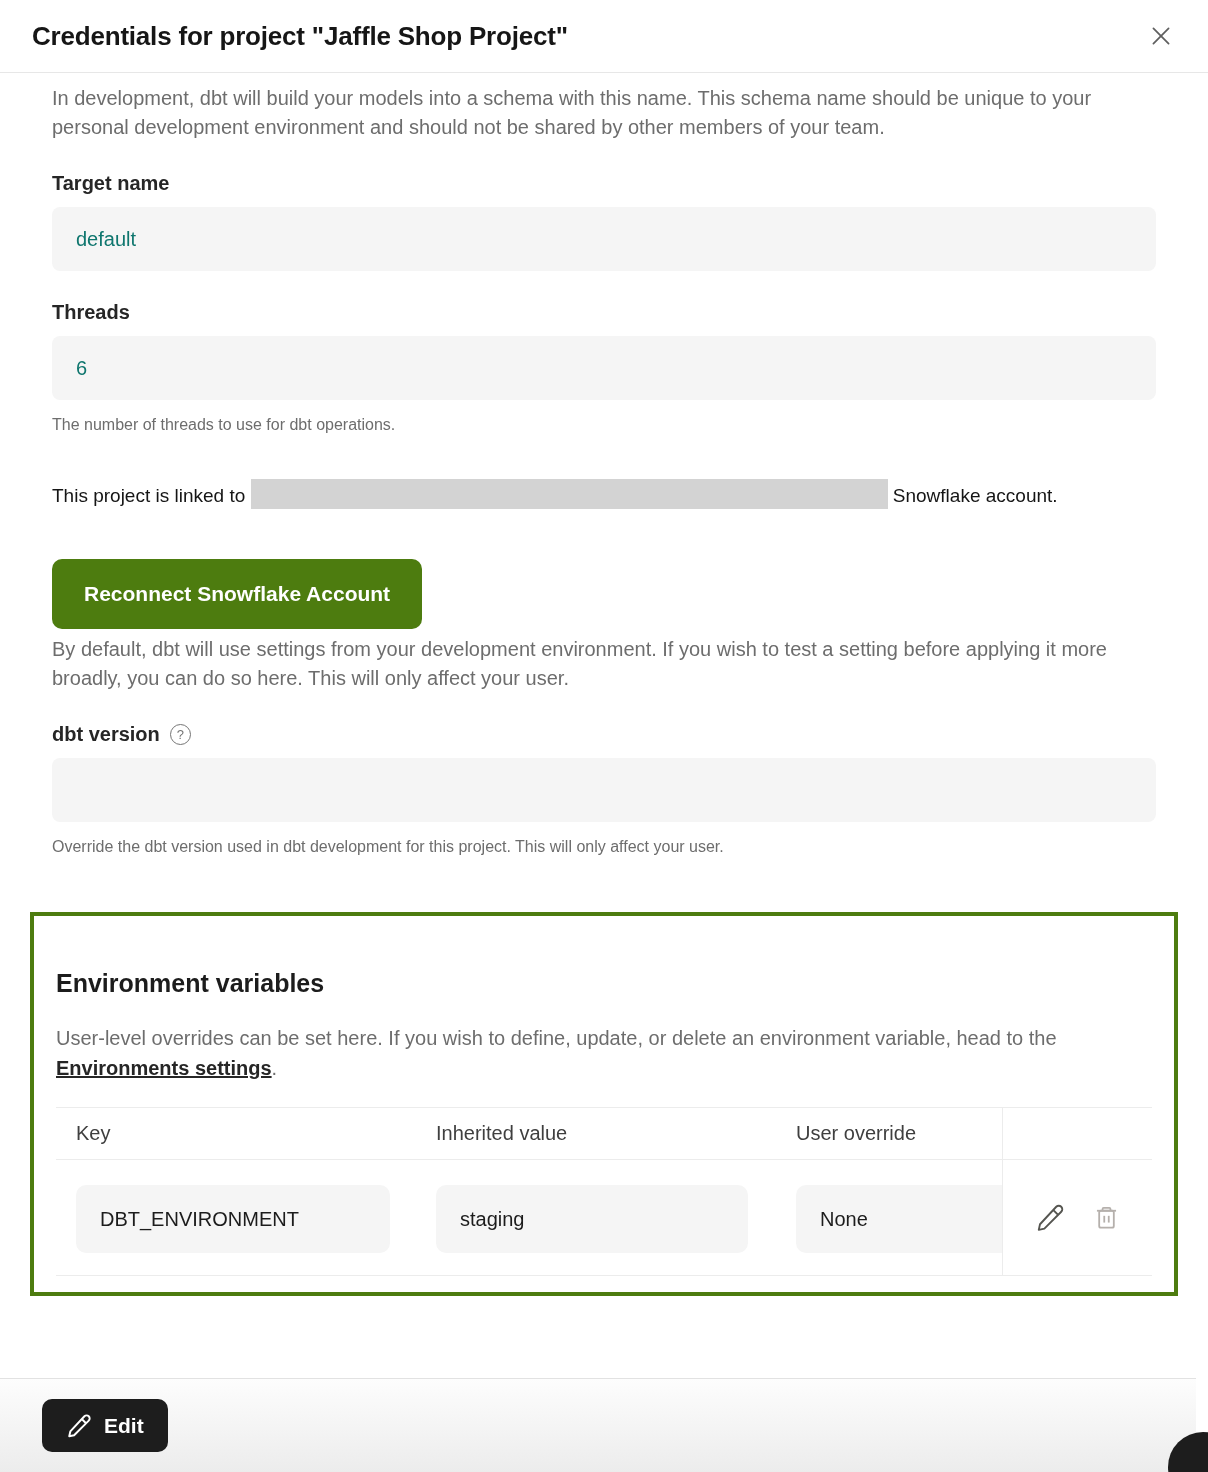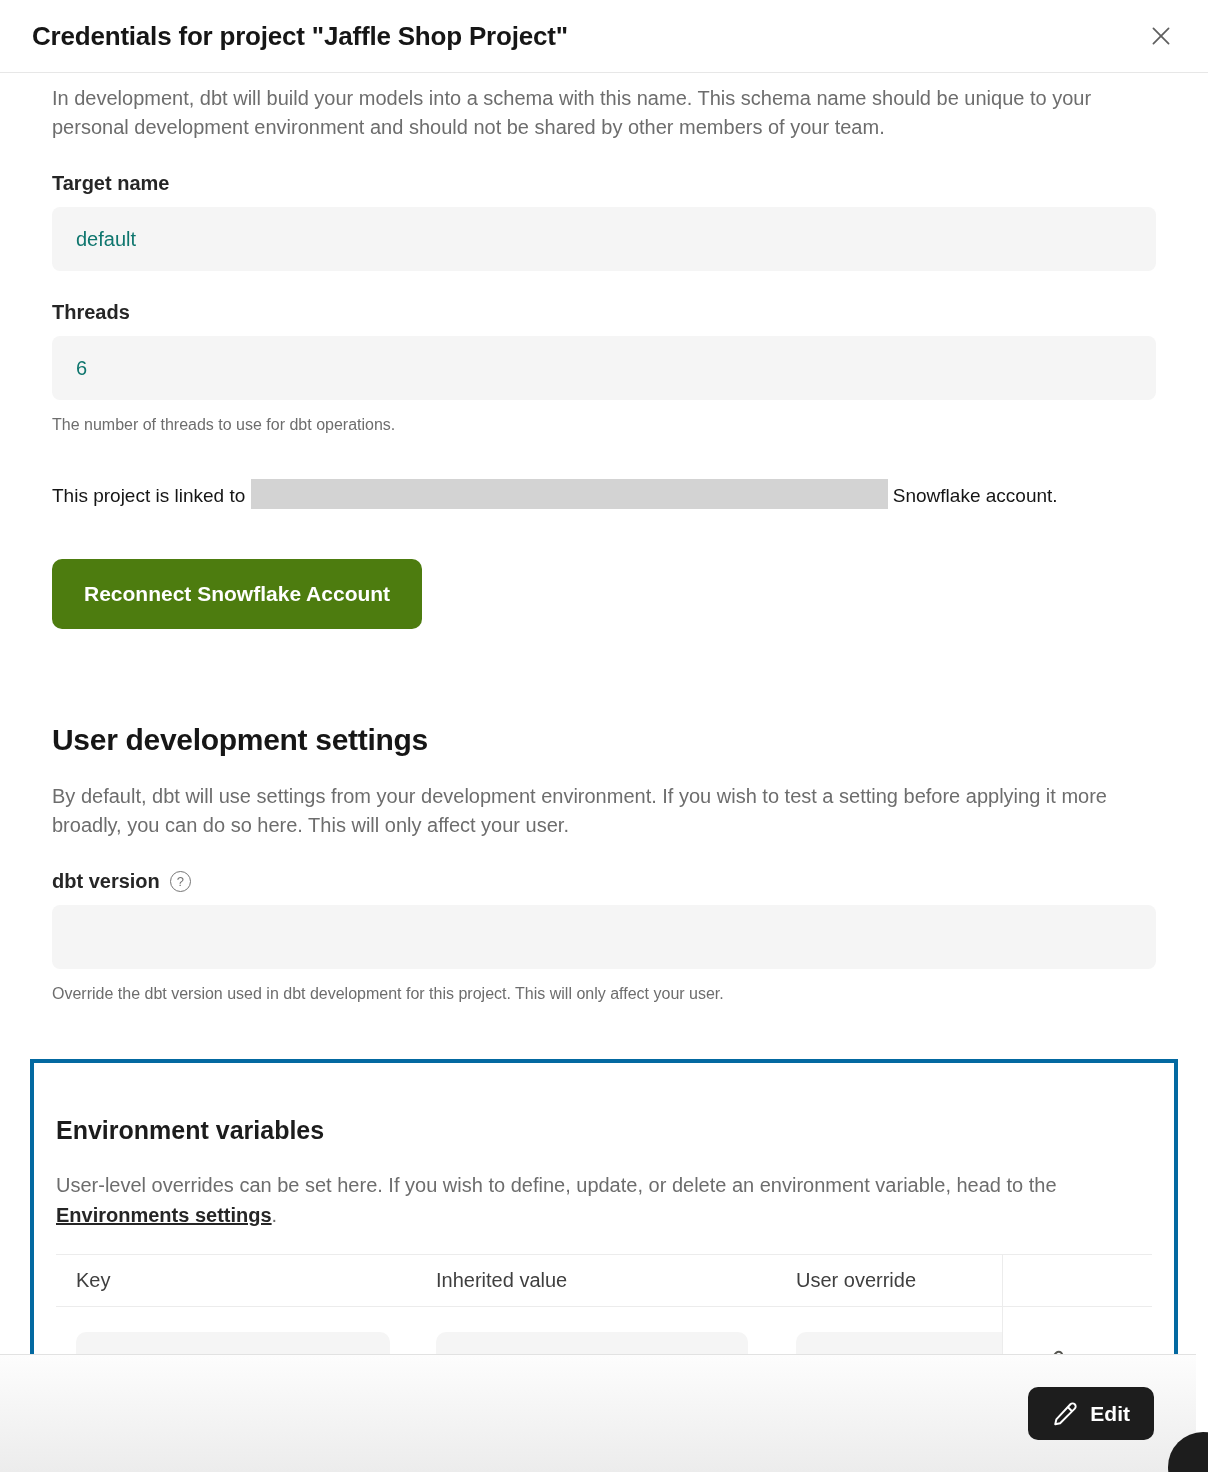--- a/index.html
+++ b/index.html
@@ -50,21 +50,21 @@
   .section-desc{ font-size:20px; line-height:29px; color:#6d6d6d; margin-top:6px; }
 
   .help-icon{
     width:21px; height:21px; border:1.5px solid #757575; border-radius:50%;
     color:#757575; font-size:13px; font-weight:400;
     display:inline-flex; align-items:center; justify-content:center;
   }
 
   
   .annotation-box{
-    border:4px solid #0369a1;
+    border:4px solid #4d7c0f;
     margin:56px -22px 0;
     padding:28px 22px 16px;
   }
   .env-heading{ font-size:25px; font-weight:600; color:#1c1c1c; }
   .env-desc{ font-size:20px; line-height:30px; color:#6d6d6d; margin-top:12px; }
   .env-link{ color:#262626; font-weight:700; text-decoration:underline; cursor:pointer; }
 
   
   .env-table{ margin-top:24px; border-top:1px solid #ececec; }
   .t-head, .t-row{ display:grid; grid-template-columns:360px 360px 226px 1fr; }
@@ -85,24 +85,24 @@
   .t-actions{
     border-left:1px solid #ececec; align-self:stretch;
     display:flex; align-items:center; justify-content:center; gap:28px;
   }
   .icon-btn{ background:none; border:none; padding:0; cursor:pointer; display:flex; }
   .icon-edit{ color:#555550; }
   .icon-trash{ color:#b5b0ac; }
 
   
   .modal-footer{
-    position:absolute; left:0; right:12px; bottom:0; height:118px;
+    position:absolute; left:0; right:12px; bottom:0; height:94px;
     background:linear-gradient(#fdfdfd, #ececec);
     border-top:1px solid #e2e2e2;
-    display:flex; align-items:center; justify-content:flex-end;
+    display:flex; align-items:center; justify-content:flex-start;
     padding:0 42px;
   }
   .btn-edit{
     background:#1d1d1d; color:#ffffff; border:none; border-radius:10px;
     font-family:inherit; font-size:21px; font-weight:700;
     height:53px; padding:0 24px; display:inline-flex; align-items:center; gap:12px;
     cursor:pointer;
   }
   .corner-shape{
     position:absolute; width:70px; height:70px; right:-30px; bottom:-30px;
@@ -136,21 +136,20 @@
     <span>6</span>
   </div>
   <div class="helper">The number of threads to use for dbt operations.</div>
 
   <p class="linked"><span>This project is linked to</span> <span class="redaction"></span> <span>Snowflake account.</span></p>
 
   <button class="btn-dark">
     <span>Reconnect Snowflake Account</span>
   </button>
 
-  <h2 class="section-heading">User development settings</h2>
   <p class="section-desc">By default, dbt will use settings from your development environment. If you wish to test a setting before applying it more broadly, you can do so here. This will only affect your user.</p>
 
   <div class="field-label">
     <span>dbt version</span>
     <span class="help-icon">?</span>
   </div>
   <div class="text-input">
     <span></span>
   </div>
   <div class="helper">Override the dbt version used in dbt development for this project. This will only affect your user.</div>

